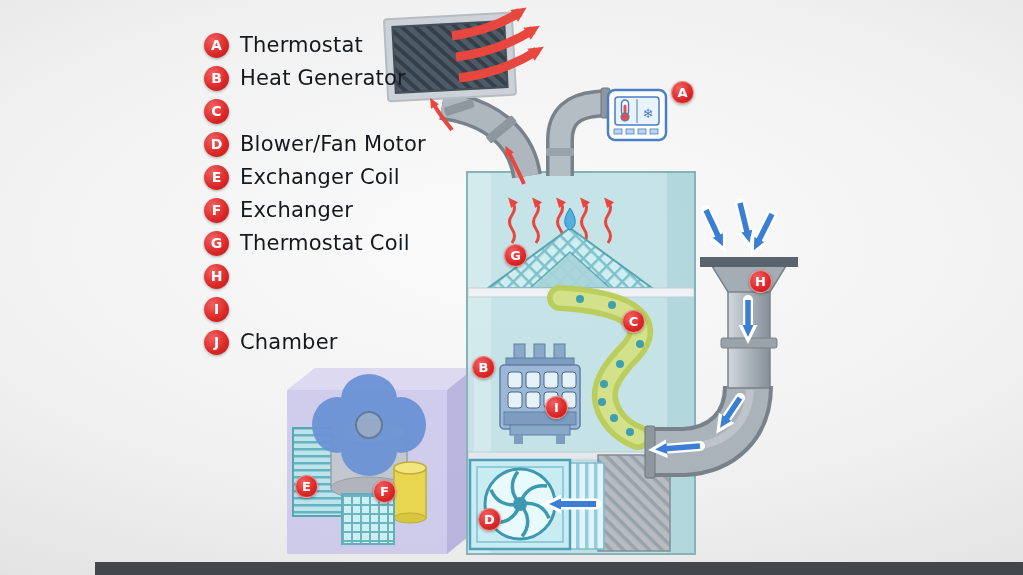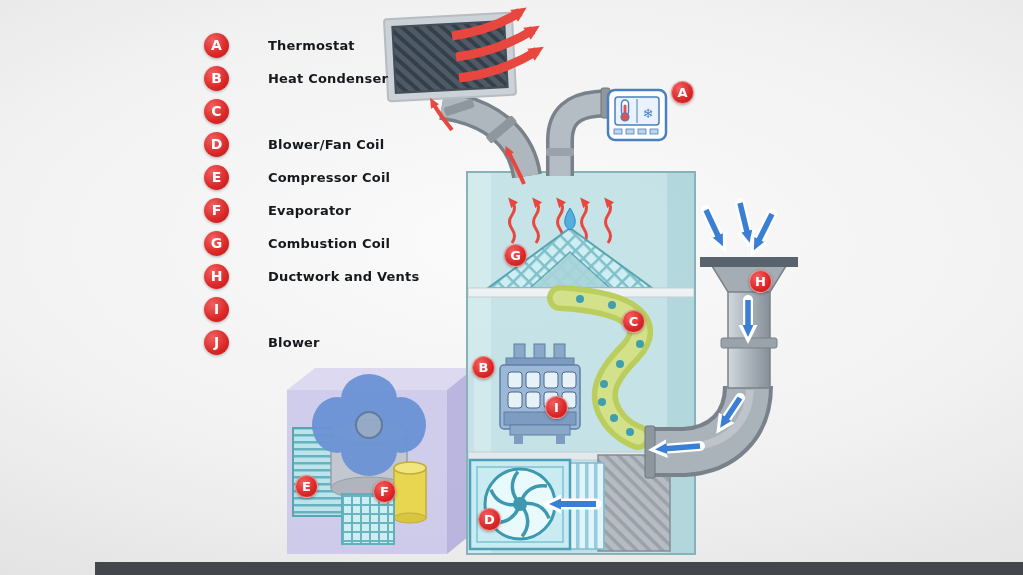--- a/index.html
+++ b/index.html
@@ -18,69 +18,68 @@
     display:flex; flex-direction:column; gap:9px;
   }
   .legend-row { display:flex; align-items:center; gap:11px; height:24px; }
   .badge, .marker {
     border-radius:50%; color:#fff; font-weight:bold;
     display:flex; align-items:center; justify-content:center;
     background:radial-gradient(circle at 35% 30%, #f26060 0%, #da2727 60%, #b51c1c 100%);
     box-shadow:0 1px 3px rgba(0,0,0,.3);
   }
   .badge { width:25px; height:25px; flex:0 0 25px; font-size:14px; }
-  .legend-label { font-size:13px; font-weight:bold; color:#15181c; letter-spacing:.2px; white-space:nowrap;margin-left:28px; }
+  .legend-label { font-size:21px; font-weight:normal; color:#15181c; letter-spacing:.2px; white-space:nowrap; }
   .marker {
     position:absolute; width:23px; height:23px; font-size:13px; z-index:5;
     border:1px solid rgba(255,255,255,.45);
   }
 </style>
 </head>
 <body>
 
 <div class="stage">
 
   <div class="legend">
     <div class="legend-row">
       <span class="badge">A</span>
       <span class="legend-label">Thermostat</span>
     </div>
     <div class="legend-row">
       <span class="badge">B</span>
-      <span class="legend-label">Heat Condenser</span>
+      <span class="legend-label">Heat Generator</span>
     </div>
     <div class="legend-row">
       <span class="badge">C</span>
     </div>
     <div class="legend-row">
       <span class="badge">D</span>
-      <span class="legend-label">Blower/Fan Coil</span>
+      <span class="legend-label">Blower/Fan Motor</span>
     </div>
     <div class="legend-row">
       <span class="badge">E</span>
-      <span class="legend-label">Compressor Coil</span>
+      <span class="legend-label">Exchanger Coil</span>
     </div>
     <div class="legend-row">
       <span class="badge">F</span>
-      <span class="legend-label">Evaporator</span>
+      <span class="legend-label">Exchanger</span>
     </div>
     <div class="legend-row">
       <span class="badge">G</span>
-      <span class="legend-label">Combustion Coil</span>
+      <span class="legend-label">Thermostat Coil</span>
     </div>
     <div class="legend-row">
       <span class="badge">H</span>
-      <span class="legend-label">Ductwork and Vents</span>
     </div>
     <div class="legend-row">
       <span class="badge">I</span>
     </div>
     <div class="legend-row">
       <span class="badge">J</span>
-      <span class="legend-label">Blower</span>
+      <span class="legend-label">Chamber</span>
     </div>
   </div>
 
   <svg class="illustration" viewBox="0 0 1023 575">
     <defs>
       <marker id="arrR" markerUnits="userSpaceOnUse" markerWidth="18" markerHeight="16" refX="8" refY="8" orient="auto">
         <path d="M1,1 L16,8 L1,15 Z" fill="#e8473f"></path>
       </marker>
       <marker id="arrRs" markerUnits="userSpaceOnUse" markerWidth="12" markerHeight="11" refX="5" refY="5.5" orient="auto">
         <path d="M1,1 L11,5.5 L1,10 Z" fill="#e8473f"></path>

